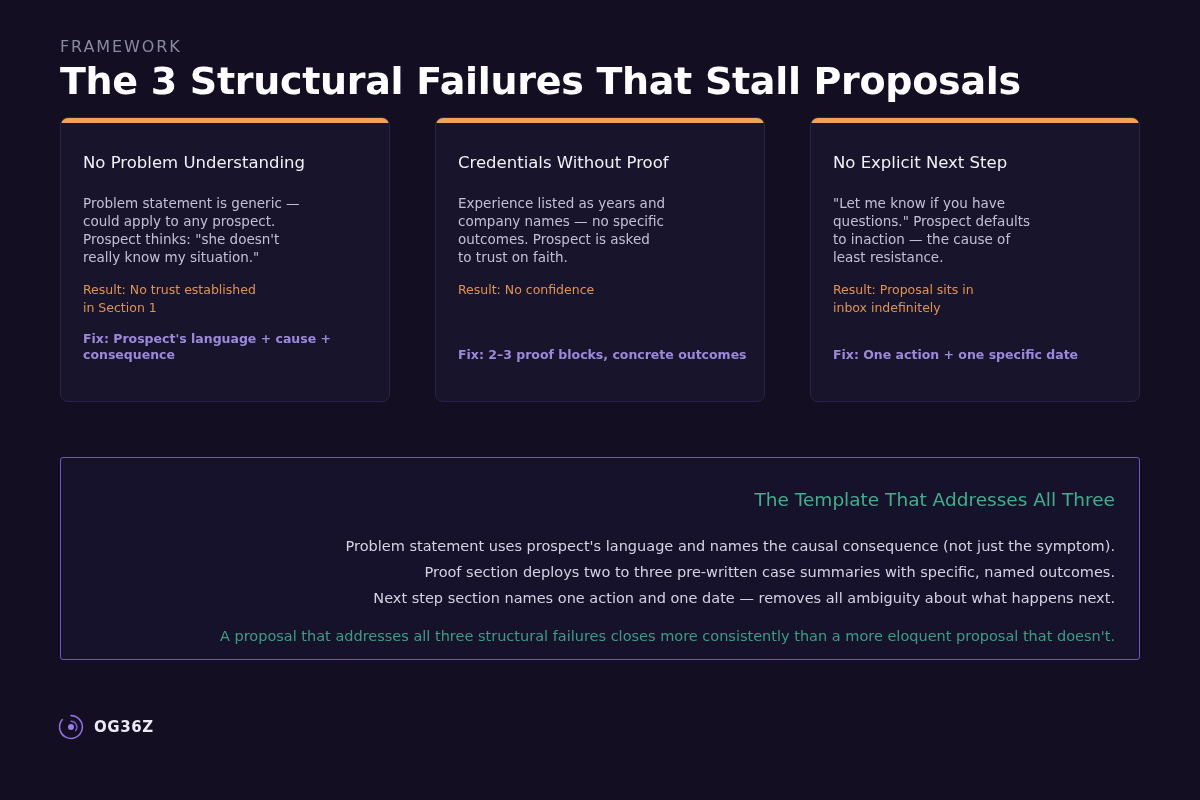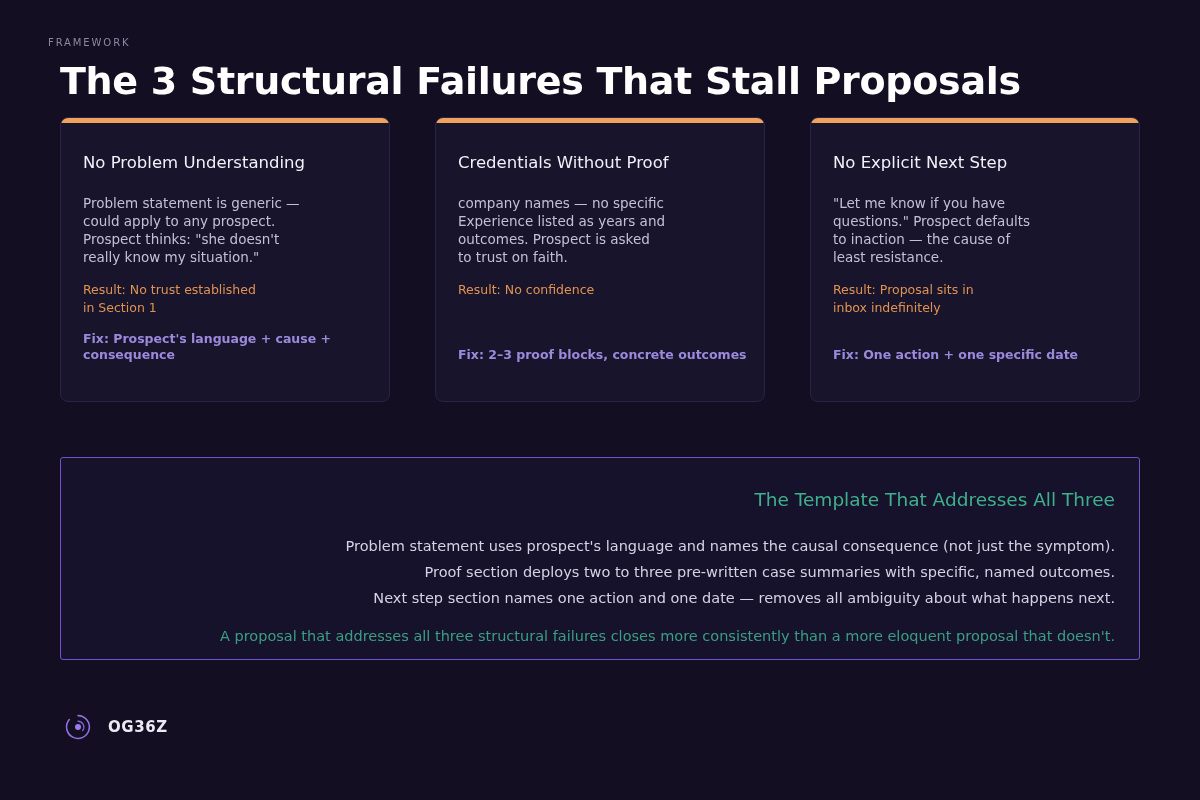--- a/index.html
+++ b/index.html
@@ -21,23 +21,23 @@
   .page {
     position: relative;
     width: 1200px;
     height: 800px;
     padding: 0 60px;
   }
 
   
   .eyebrow {
     position: absolute;
-    left: 48px;
+    left: 60px;
     top: 37px;
-    font-size: 10px;
+    font-size: 16px;
     font-weight: 400;
     letter-spacing: 1.9px;
     color: #8b89a0;
     text-transform: uppercase;
   }
 
   .page-title {
     position: absolute;
     left: 60px;
     top: 59px;
@@ -145,25 +145,25 @@
   .panel-note {
     margin-top: 14px;
     font-size: 14.5px;
     line-height: 22px;
     color: #3a9e83;
   }
 
   
   .footer {
     position: absolute;
-    left: 63px;
+    left: 56px;
     top: 712px;
     display: flex;
     align-items: center;
-    gap: 15px;
+    gap: 8px;
   }
 
   .logo-mark {
     width: 30px;
     height: 30px;
     display: block;
   }
 
   .brand-name {
     font-size: 15px;
@@ -195,22 +195,22 @@
         <span class="ln">Result: No trust established</span>
         <span class="ln">in Section 1</span>
       </div>
       <div class="card-fix">Fix: Prospect's language + cause + consequence</div>
     </div>
 
     <div class="card">
       <div class="card-accent"></div>
       <div class="card-title">Credentials Without Proof</div>
       <div class="card-body">
+        <span class="ln">Experience listed as years and</span>
         <span class="ln">company names — no specific</span>
-        <span class="ln">Experience listed as years and</span>
         <span class="ln">outcomes. Prospect is asked</span>
         <span class="ln">to trust on faith.</span>
       </div>
       <div class="card-result">
         <span class="ln">Result: No confidence</span>
       </div>
       <div class="card-fix">Fix: 2–3 proof blocks, concrete outcomes</div>
     </div>
 
     <div class="card">

